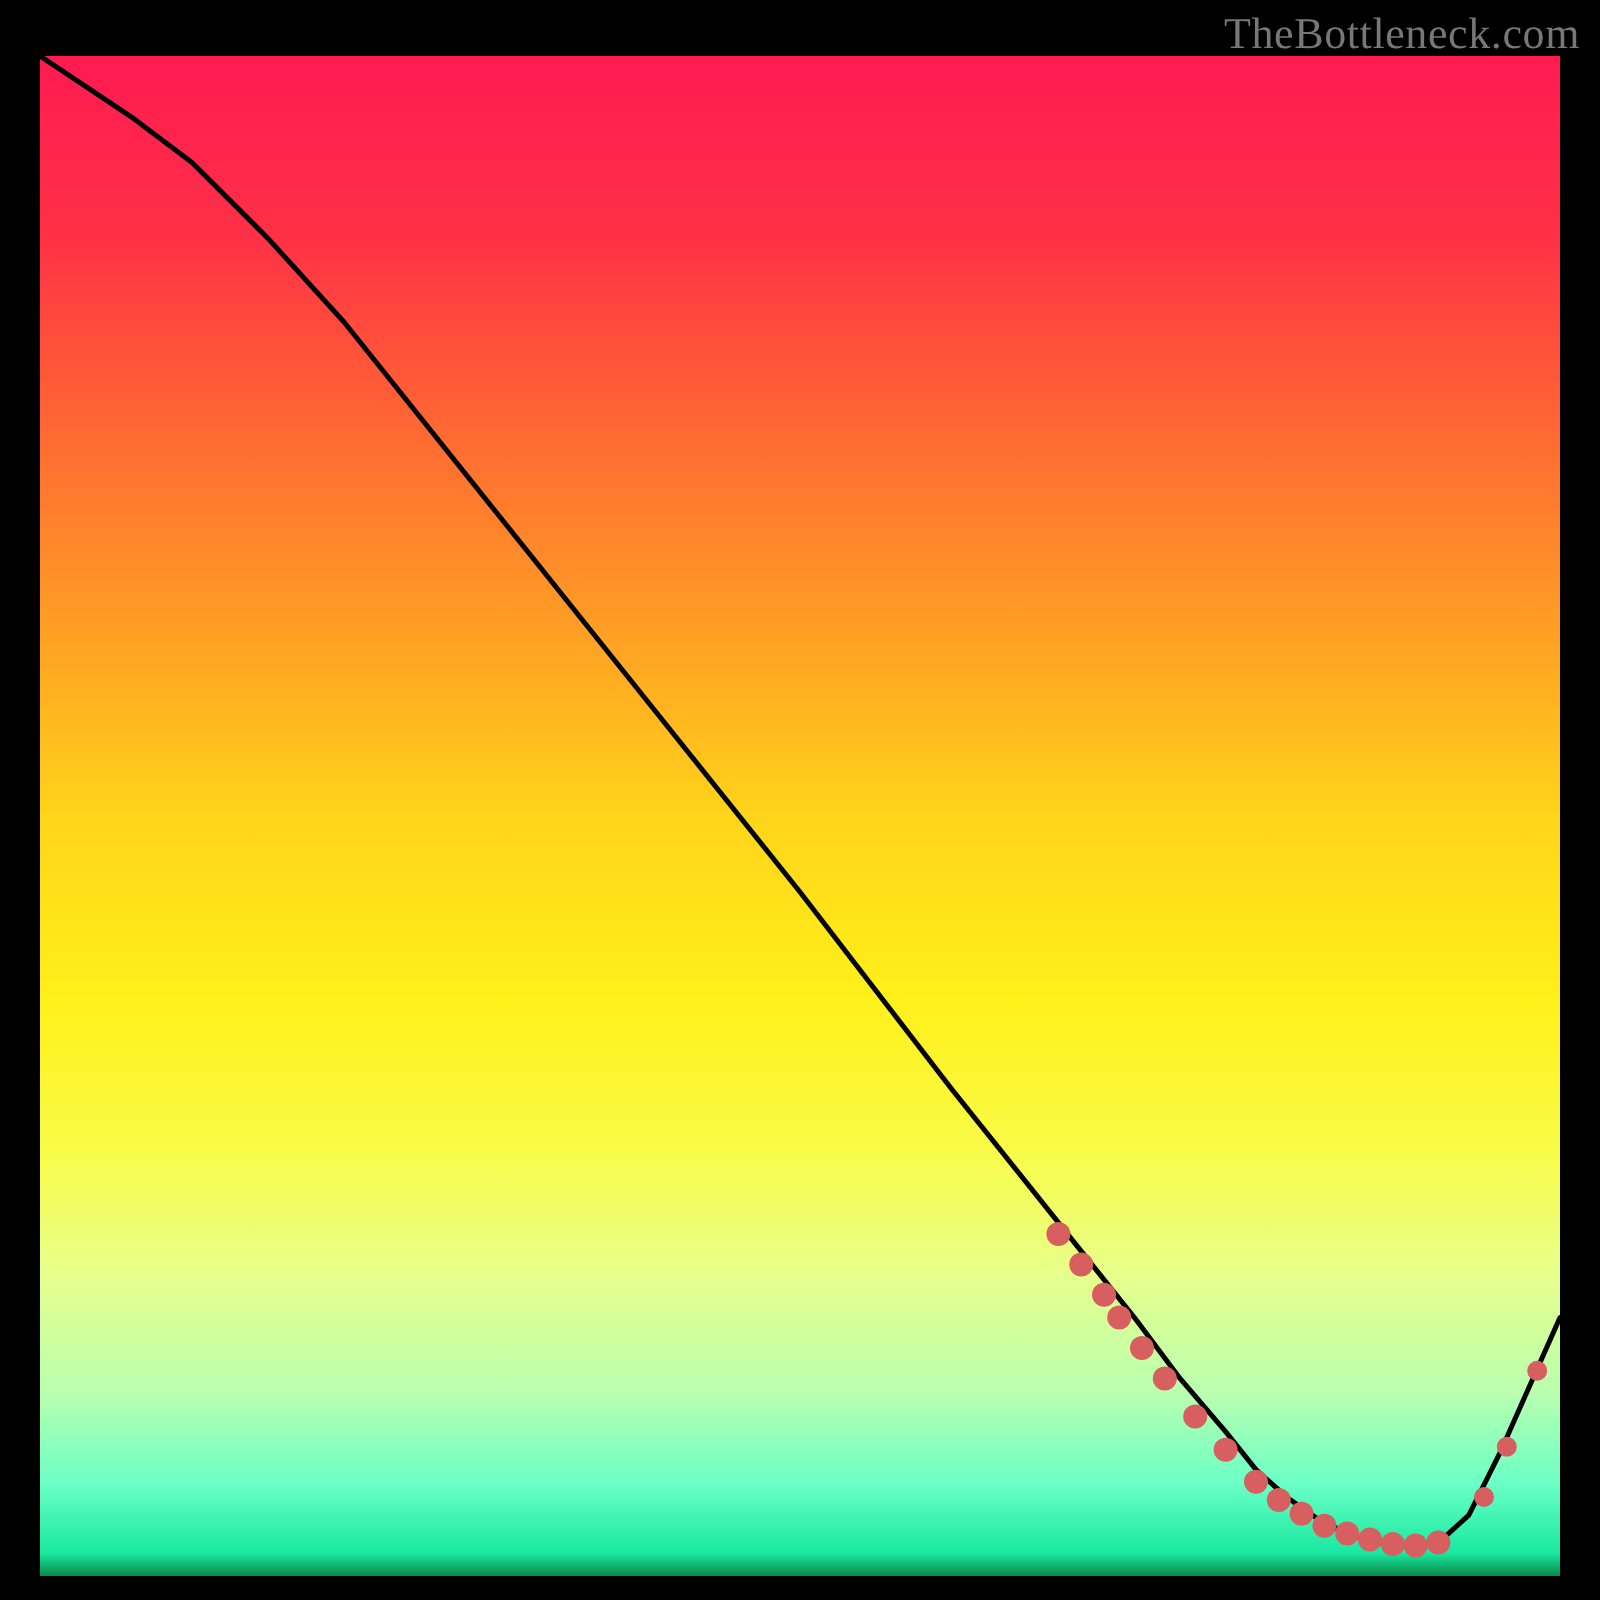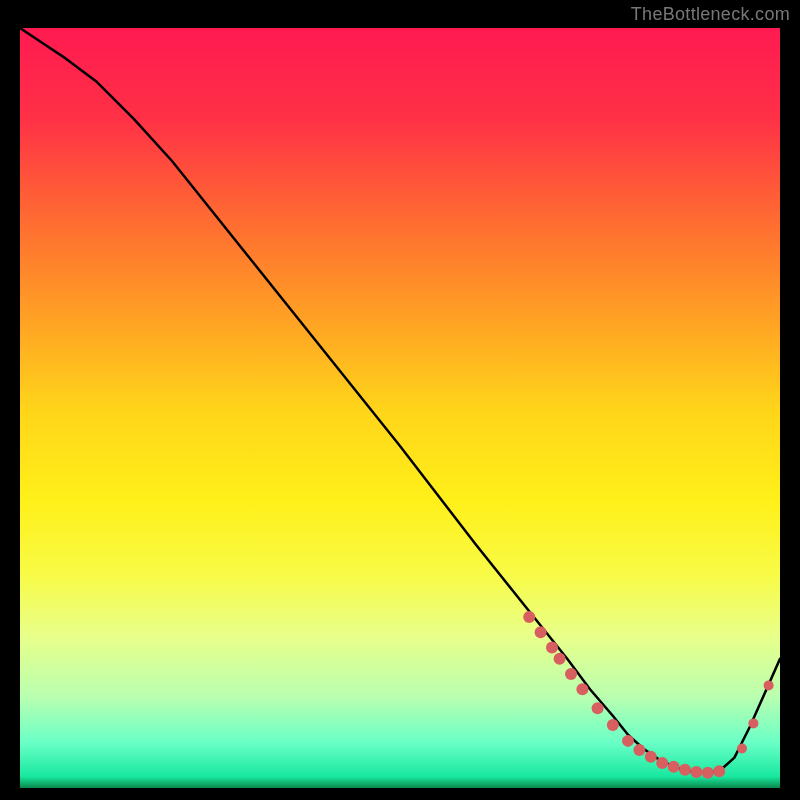--- a/index.html
+++ b/index.html
@@ -13,22 +13,22 @@
   .frame {
     position: relative;
     width: 800px;
     height: 800px;
     background: #000;
   }
   .watermark {
     position: absolute;
     top: 4px;
     right: 10px;
-    font-family: Liberation Sans, sans-serif;
-    font-size: 18px;
+    font-family: Liberation Serif, serif;
+    font-size: 22px;
     color: #777;
     letter-spacing: 0.3px;
     z-index: 10;
   }
   .plot {
     position: absolute;
     left: 20px;
     top: 28px;
     width: 760px;
     height: 760px;

